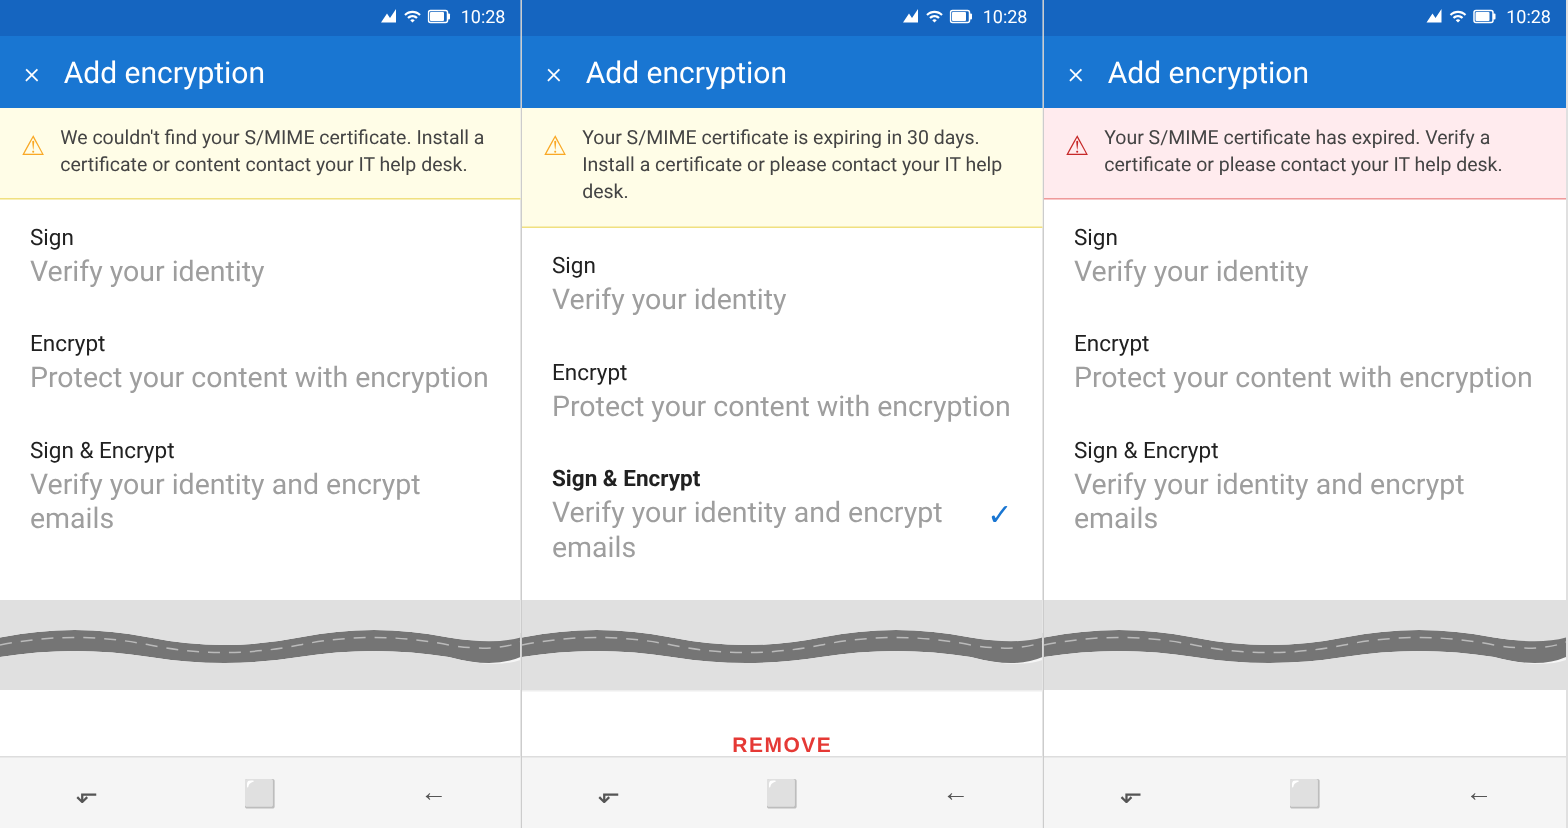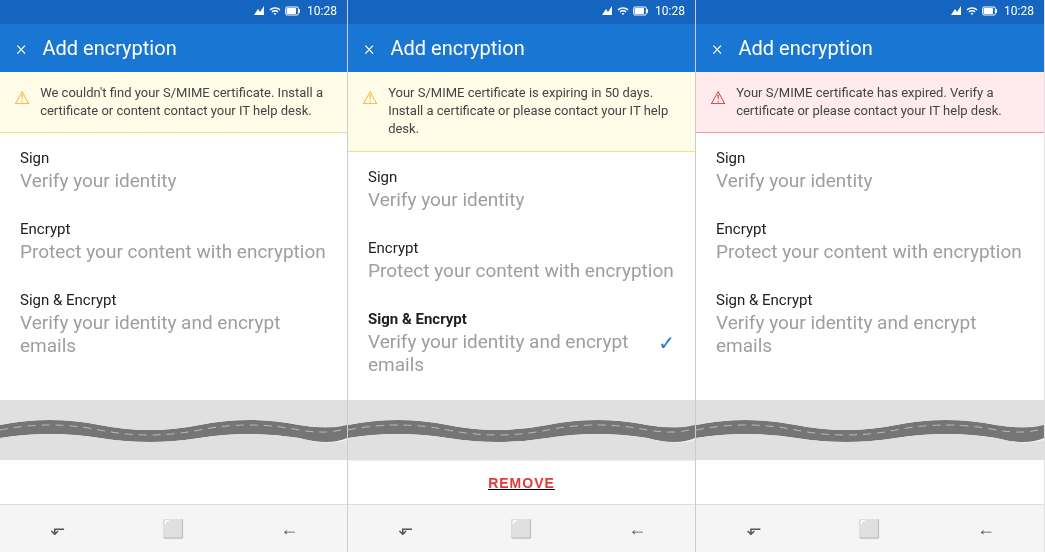--- a/index.html
+++ b/index.html
@@ -128,24 +128,23 @@
       height: 60px;
       position: relative;
       overflow: hidden;
       flex-shrink: 0;
     }
 
     
     .remove-area {
       height: 44px;
       display: flex;
-      align-items: center;
+      align-items: flex-end;
       justify-content: center;
       border-top: 1px solid #eee;
-      text-decoration: underline;
     }
     .remove-btn {
       color: #e53935;
       font-size: 14px;
       font-weight: 700;
       letter-spacing: 1px;
       cursor: pointer;
       background: none;
       border: none;
     }
@@ -255,21 +254,21 @@
       </svg>
       <span style="color:#fff;font-size:12px;margin-left:2px;">10:28</span>
     </div>
   </div>
       <div class="app-bar">
     <span class="app-bar-close">×</span>
     <span class="app-bar-title">Add encryption</span>
   </div>
       <div class="alert-banner yellow">
     <span class="alert-icon yellow">⚠</span>
-    <span class="alert-text">Your S/MIME certificate is expiring in 50 days. Install a certificate or please contact your IT help desk.</span>
+    <span class="alert-text">Your S/MIME certificate is expiring in 30 days. Install a certificate or please contact your IT help desk.</span>
   </div>
       <div class="options-list">
         <div class="option-item">
       <div class="option-label">Sign</div>
       <div class="option-sub">Verify your identity</div>
 
     </div>
         <div class="option-item">
       <div class="option-label">Encrypt</div>
       <div class="option-sub">Protect your content with encryption</div>

